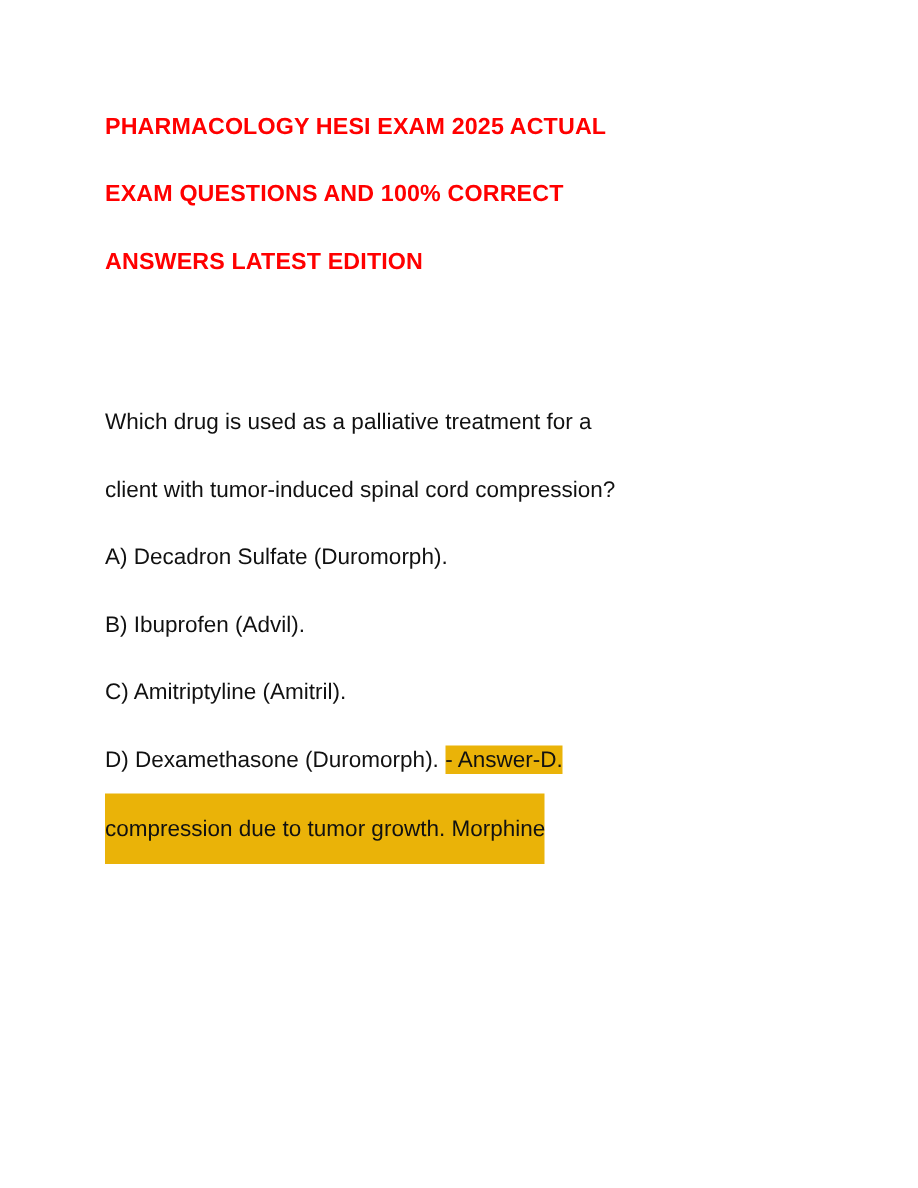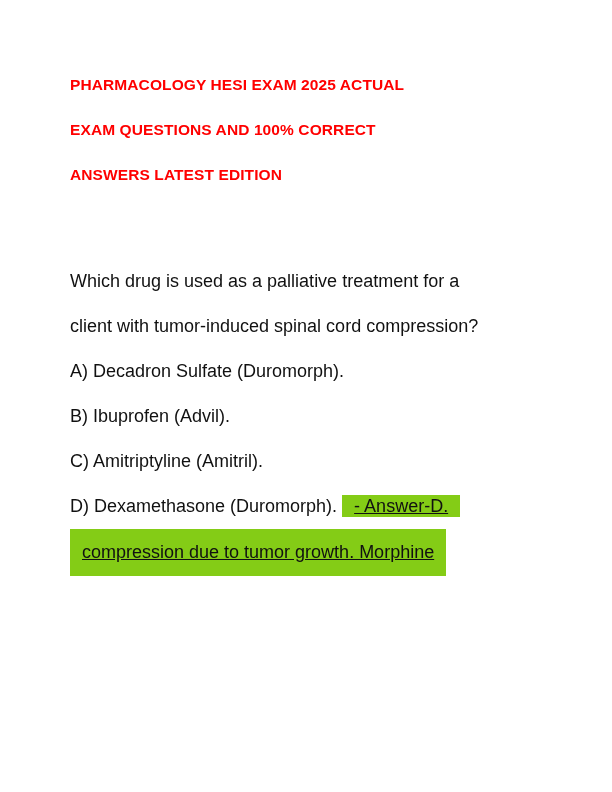--- a/index.html
+++ b/index.html
@@ -28,30 +28,29 @@
     line-height: 45px;
     letter-spacing: 0.1px;
   }
   .doc-title div {
     white-space: nowrap;
   }
   .spacer {
     height: 62px;
   }
   .body-line {
-    font-size: 18px;
+    font-size: 15px;
     line-height: 45px;
     color: #111111;
     white-space: nowrap;
   }
   .hl {
-    background: #84cc16;
-    padding: 1px 12px;
+    background: #eab308;
+    padding: 1px 0;
     box-decoration-break: clone;
-    text-decoration: underline;
     -webkit-box-decoration-break: clone;
   }
   .hl-line {
     display: inline-block;
   }
 </style>
 </head>
 <body>
 
 <div class="page">

